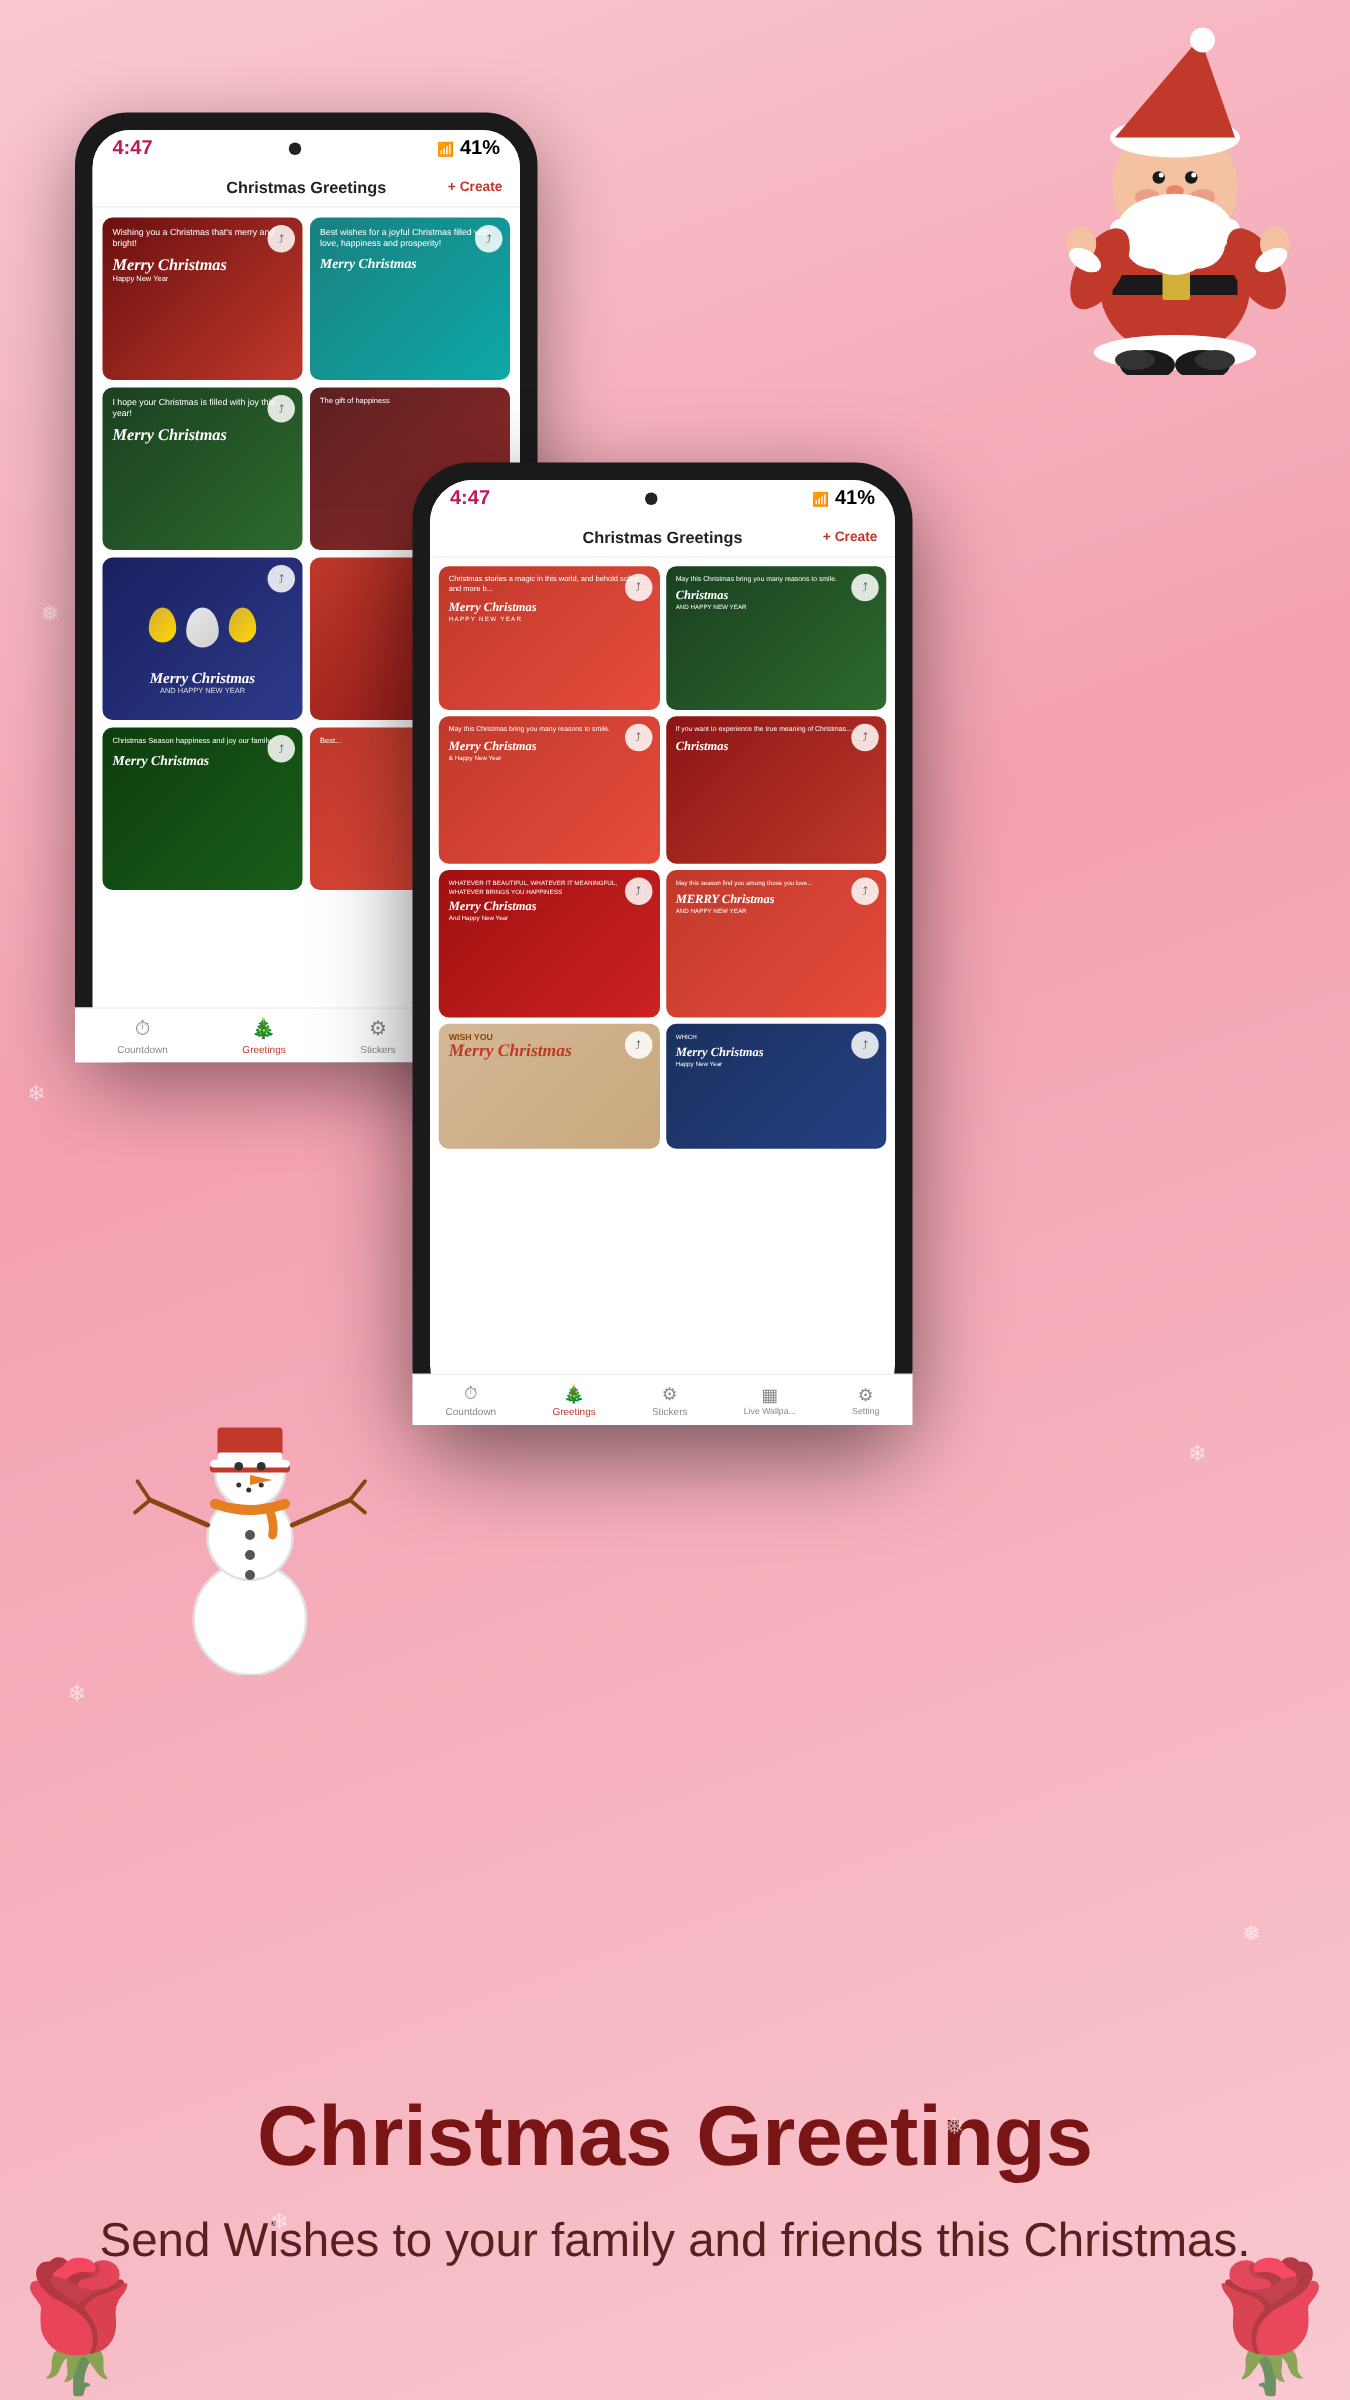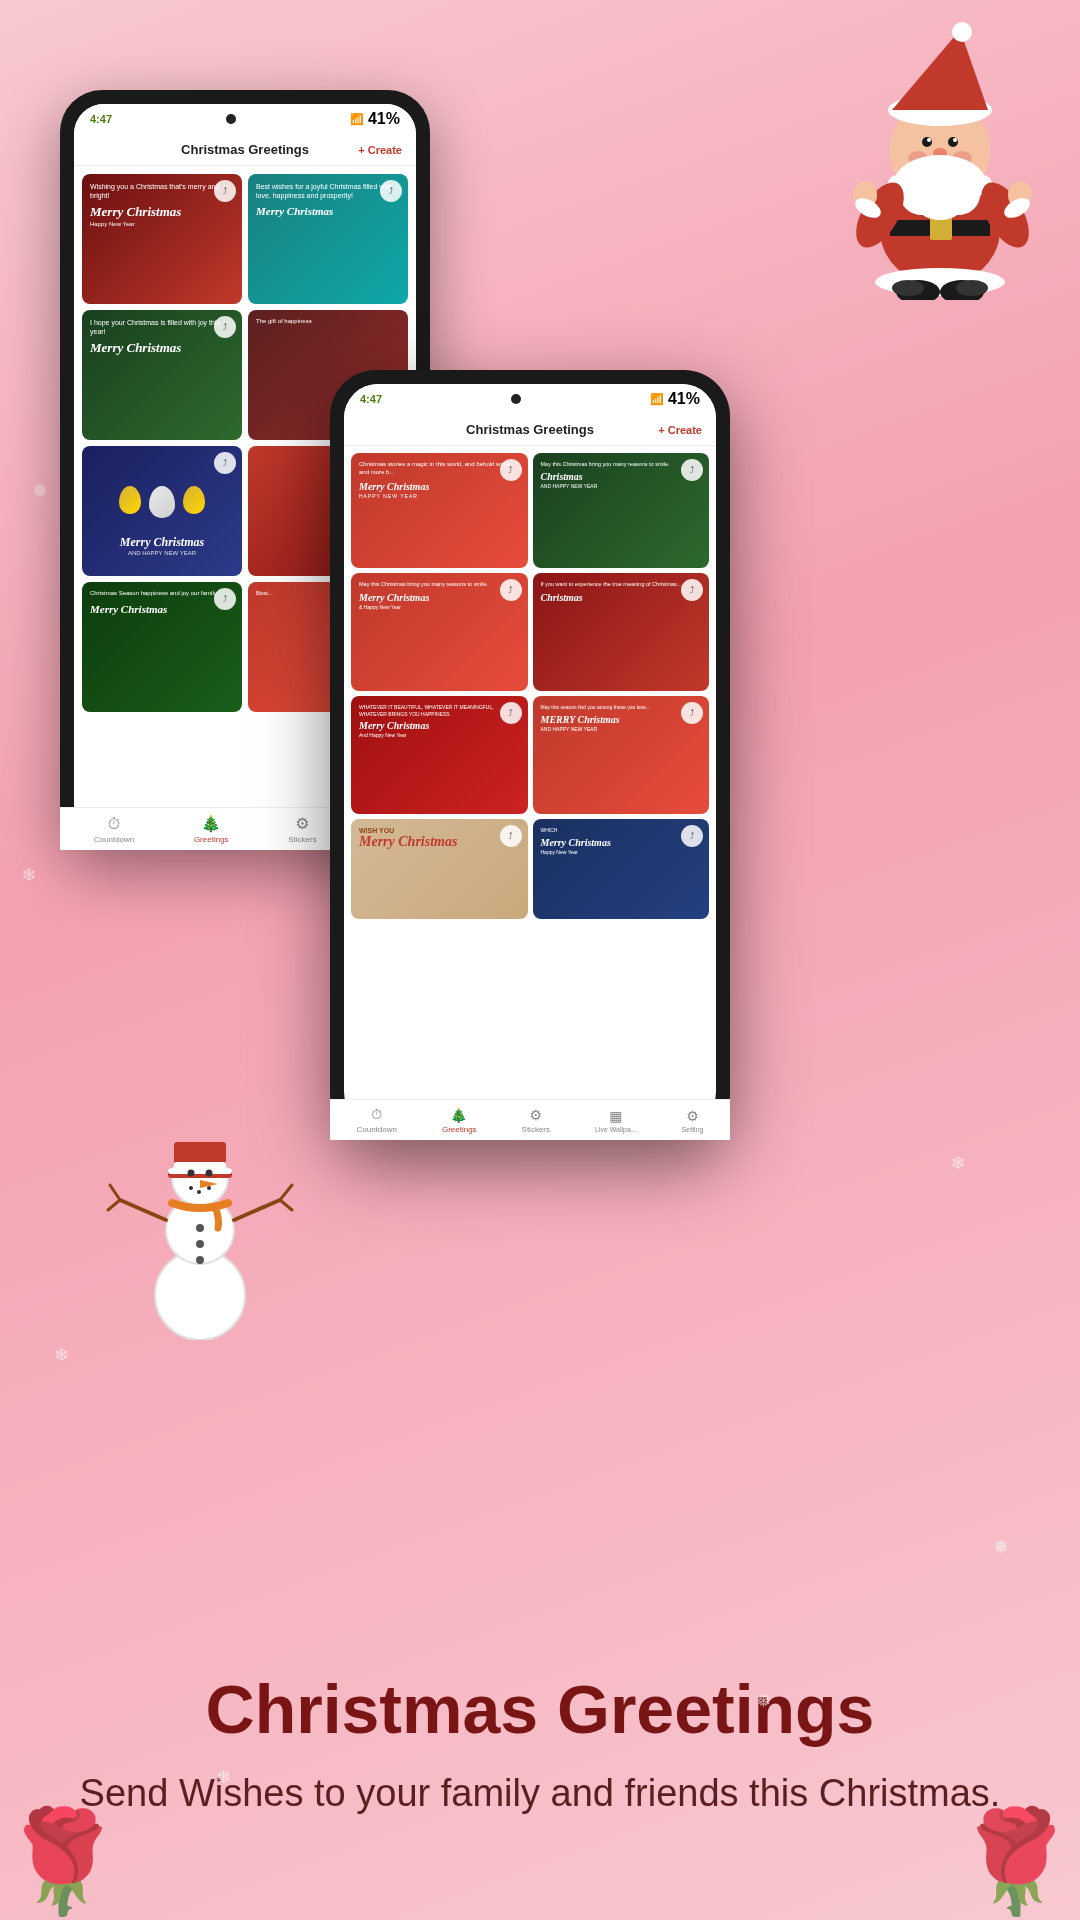--- a/index.html
+++ b/index.html
@@ -79,21 +79,21 @@
     
     .status-bar {
       display: flex;
       justify-content: space-between;
       align-items: center;
       padding: 6px 16px;
       font-size: 11px;
       font-weight: 600;
       background: #fff;
     }
-    .status-bar .time { color: #4d7c0f; font-size: 11px; }
+    .status-bar .time { color: #be185d; font-size: 16px; }
     .status-bar .icons { display: flex; gap: 4px; align-items: center; }
     .status-bar .battery { font-size: 16px; }
     .camera-notch {
       width: 10px; height: 10px;
       background: #222;
       border-radius: 50%;
       margin: 0 auto;
     }
 
     

